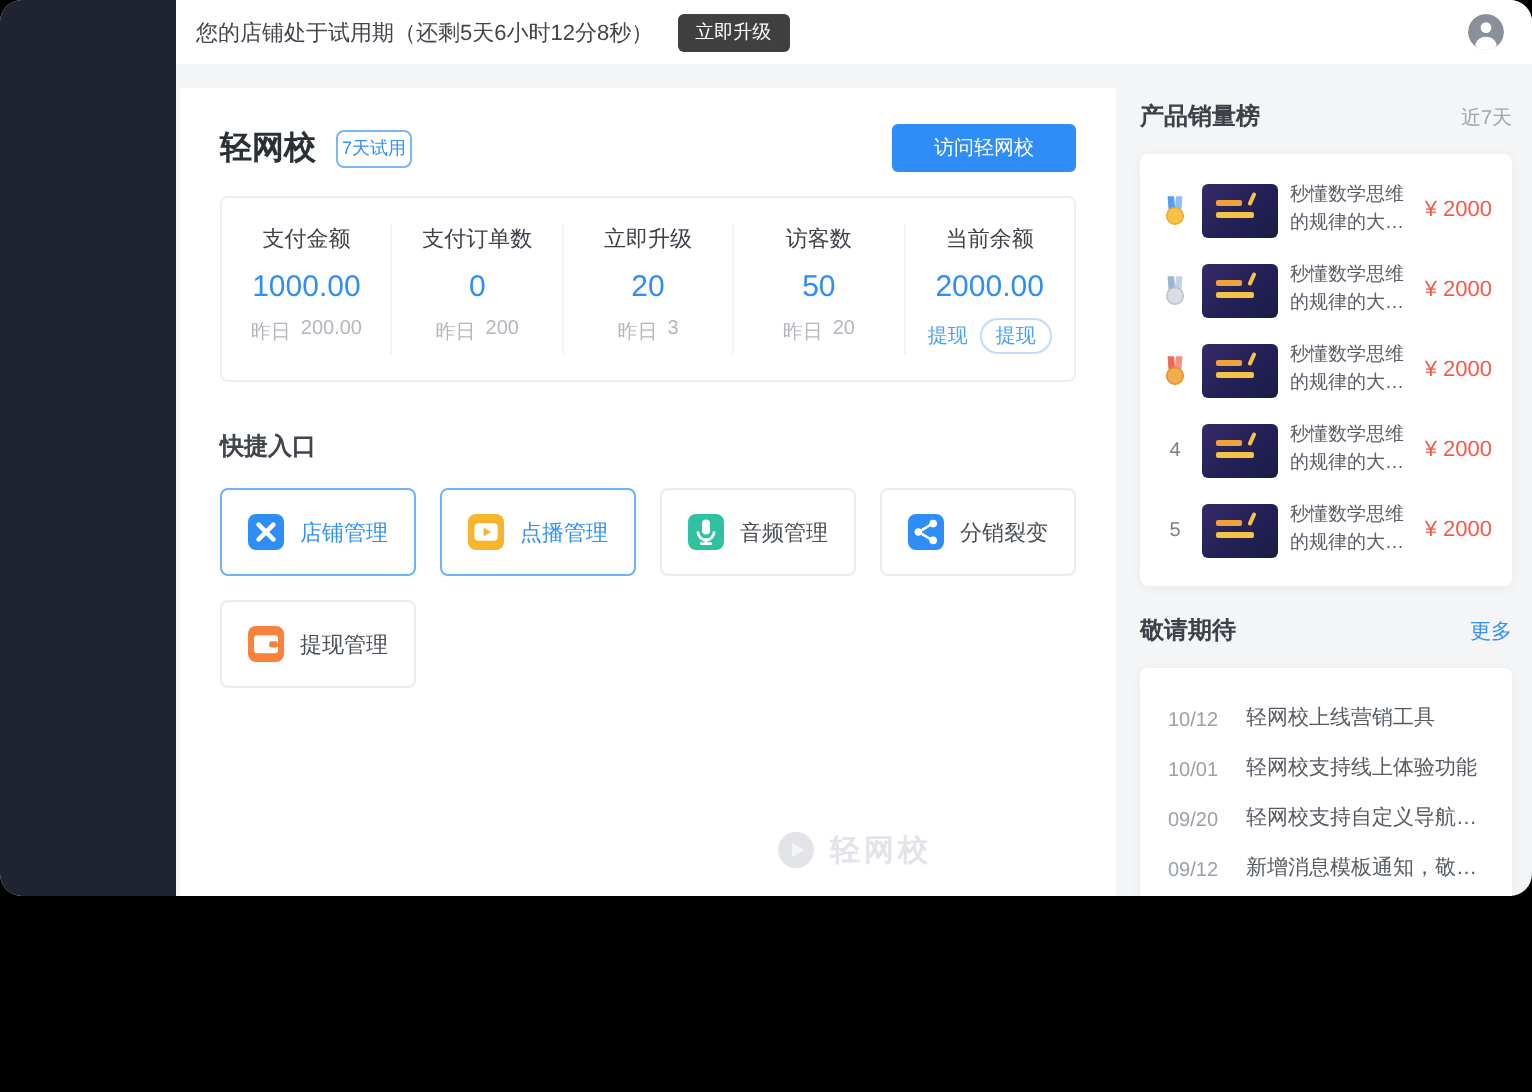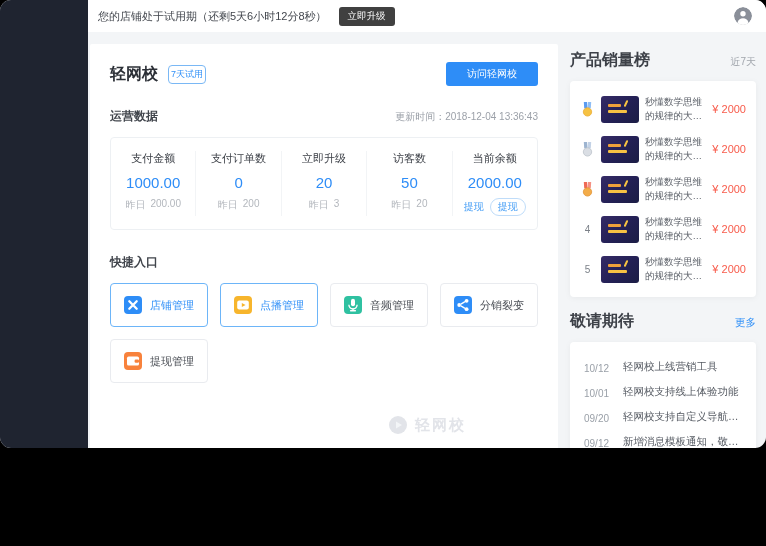--- a/index.html
+++ b/index.html
@@ -46,21 +46,21 @@
   .quick-grid { margin-top:12px; display:flex; flex-wrap:wrap; gap:12px; }
   .quick-btn { width:98px; height:44px; border:1px solid #e9ebef; border-radius:4px; background:#fff; display:flex; align-items:center; justify-content:center; gap:8px; cursor:pointer; }
   .quick-btn.active { border-color:#6db5f8; }
   .quick-btn .q-icon { width:18px; height:18px; border-radius:4px; display:flex; align-items:center; justify-content:center; }
   .quick-btn .q-label { font-size:11px; color:#4a4e55; }
   .quick-btn.active .q-label { color:#3291f8; }
 
   
   .right-col { flex:1; min-width:0; display:flex; flex-direction:column; }
   .panel-header { display:flex; align-items:baseline; margin:6px 0 10px; }
-  .panel-title { font-size:16px; color:#3d4148; font-weight:bold; }
+  .panel-title { font-size:12px; color:#3d4148; font-weight:bold; }
   .panel-aside { margin-left:auto; font-size:10px; color:#a0a5ac; }
   .more-link { margin-left:auto; font-size:10.5px; color:#3291f8; cursor:pointer; }
 
   .rank-card { background:#fff; border-radius:4px; box-shadow:0 1px 6px rgba(0,0,0,.05); padding:8px 10px; }
   .rank-item { display:flex; align-items:center; height:40px; gap:6px; }
   .rank-badge { width:15px; flex:0 0 15px; display:flex; justify-content:center; font-size:10px; color:#7b8088; }
   .thumb { width:38px; height:27px; flex:0 0 38px; border-radius:3px; background:linear-gradient(135deg,#352b66 0%,#232055 55%,#1b1d44 100%); position:relative; overflow:hidden; }
   .thumb i { position:absolute; background:#f0a13a; border-radius:1px; }
   .thumb .l1 { left:7px; top:8px; width:13px; height:3px; }
   .thumb .l2 { left:7px; top:14px; width:19px; height:3px; background:#f6c243; }
@@ -101,24 +101,20 @@
 
     <div class="body">
 
       <div class="main-card">
         <div class="card-header">
           <span class="shop-title">轻网校</span>
           <span class="trial-badge">7天试用</span>
           <button class="visit-btn">访问轻网校</button>
         </div>
 
-        <div class="section-row">
-          <span class="section-title">运营数据</span>
-          <span class="update-time">更新时间：2018-12-04 13:36:43</span>
-        </div>
 
         <div class="stats-box">
           <div class="stat">
             <span class="stat-label">支付金额</span>
             <span class="stat-value">1000.00</span>
             <span class="stat-sub">
               <span>昨日</span>
               <span>200.00</span>
             </span>
           </div>

